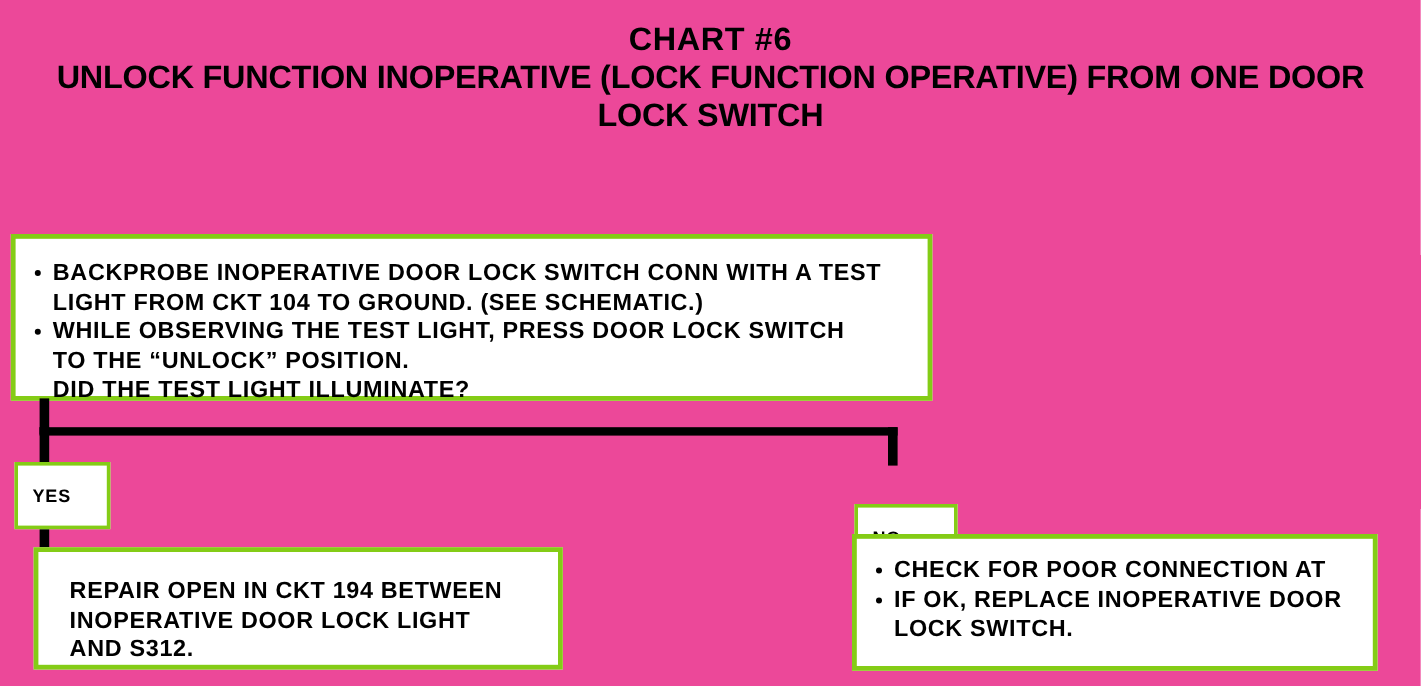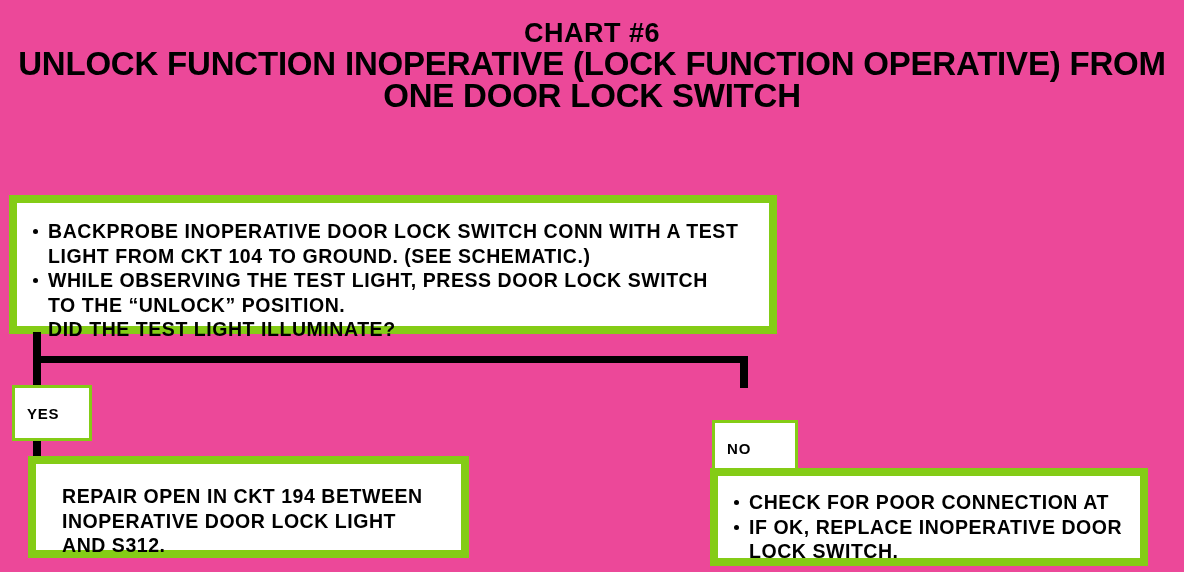--- a/index.html
+++ b/index.html
@@ -29,32 +29,32 @@
     text-align: center;
   }
   .title-line1 {
     font-size: 27px;
     font-weight: bold;
     letter-spacing: 0.5px;
     line-height: 30px;
     white-space: nowrap;
   }
   .title-line2 {
-    font-size: 33px;
+    font-size: 27px;
     font-weight: bold;
     letter-spacing: -0.2px;
     line-height: 32px;
     padding: 0 6px;
   }
 
   
   .box {
     position: absolute;
     box-sizing: border-box;
-    border: 8px solid #84cc16;
+    border: 4px solid #84cc16;
     background: #ffffff;
   }
 
   .decision-box {
     left: 9px;
     top: 195px;
     width: 768px;
     height: 139px;
   }
 
@@ -86,23 +86,23 @@
 
   .result-box-left {
     left: 12px;
     top: 456px;
     width: 441px;
     height: 102px;
     margin-left: 16px;
   }
   .result-box-right {
     left: 710px;
-    top: 468px;
+    top: 445px;
     width: 438px;
-    height: 98px;
+    height: 114px;
   }
 
   
   .box-text {
     font-size: 19.5px;
     font-weight: bold;
     letter-spacing: 0.55px;
     line-height: 24.5px;
   }
   .decision-box .box-text {

